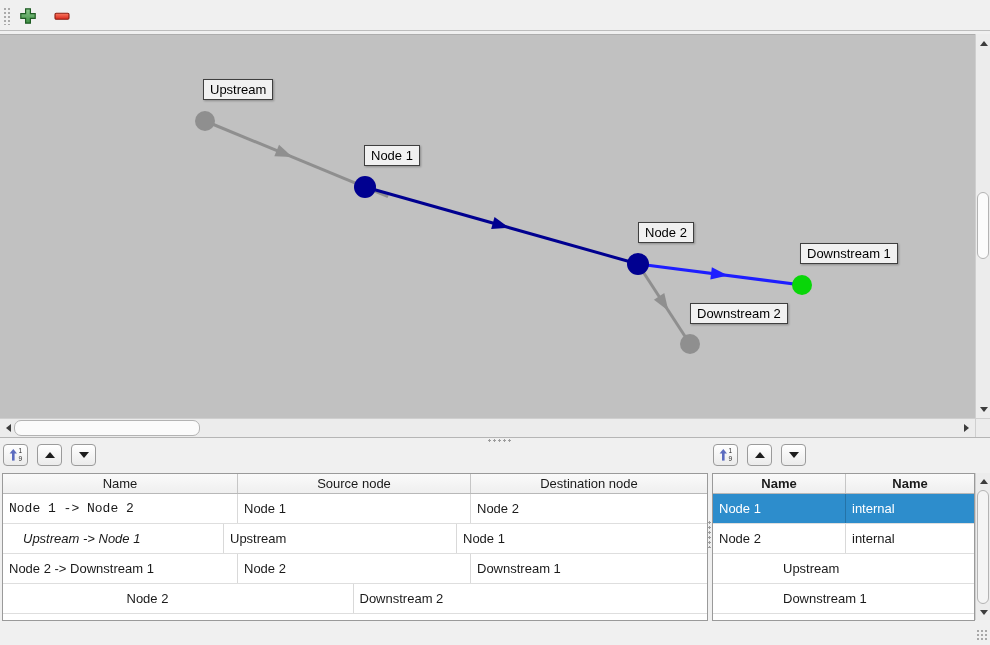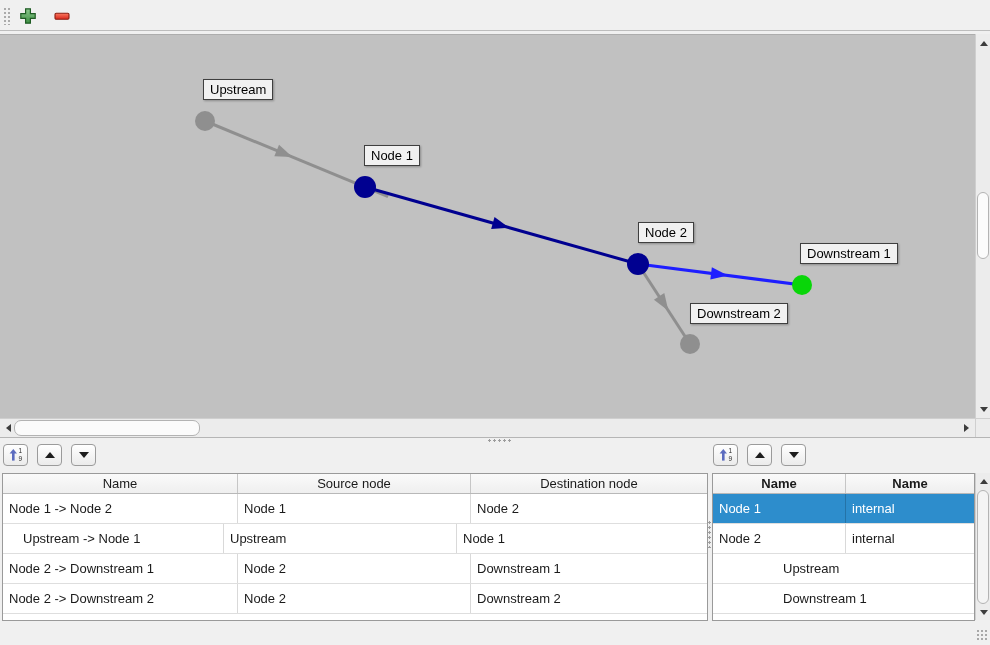--- a/index.html
+++ b/index.html
@@ -183,36 +183,35 @@
       </div>
   </div>
 
   <div class="table" id="left-table">
       <div class="trow thead">
         <div class="th" style="width: 235px;">Name</div>
         <div class="th" style="width: 233px;">Source node</div>
         <div class="th" style="width: 236px;">Destination node</div>
       </div>
       <div class="trow tbody">
-        <div class="td" style="width: 235px;">Node 1 -&gt; Node 2</div>
+        <div class="td" style="width: 235px; font-family: Liberation Mono, monospace;">Node 1 -&gt; Node 2</div>
         <div class="td" style="width: 233px;">Node 1</div>
         <div class="td" style="width: 236px;">Node 2</div>
       </div>
       <div class="trow tbody">
-        <div class="td" style="width: 207px;">Upstream -&gt; Node 1</div>
+        <div class="td" style="width: 207px; font-style: italic;">Upstream -&gt; Node 1</div>
         <div class="td" style="width: 233px;">Upstream</div>
         <div class="td" style="width: 236px;">Node 1</div>
       </div>
       <div class="trow tbody">
         <div class="td" style="width: 235px;">Node 2 -&gt; Downstream 1</div>
         <div class="td" style="width: 233px;">Node 2</div>
         <div class="td" style="width: 236px;">Downstream 1</div>
       </div>
       <div class="trow tbody">
-        <div class="td" style="width: 235px;">Node 2 -&gt; Downstream 2</div>
         <div class="td" style="width: 233px;">Node 2</div>
         <div class="td" style="width: 236px;">Downstream 2</div>
       </div>
     </div>
   <div id="vsplitter">
       <div class="dots"></div>
     </div>
   <div class="table" id="right-table">
       <div class="trow thead">
         <div class="th" style="width: 133px;">Name</div>

